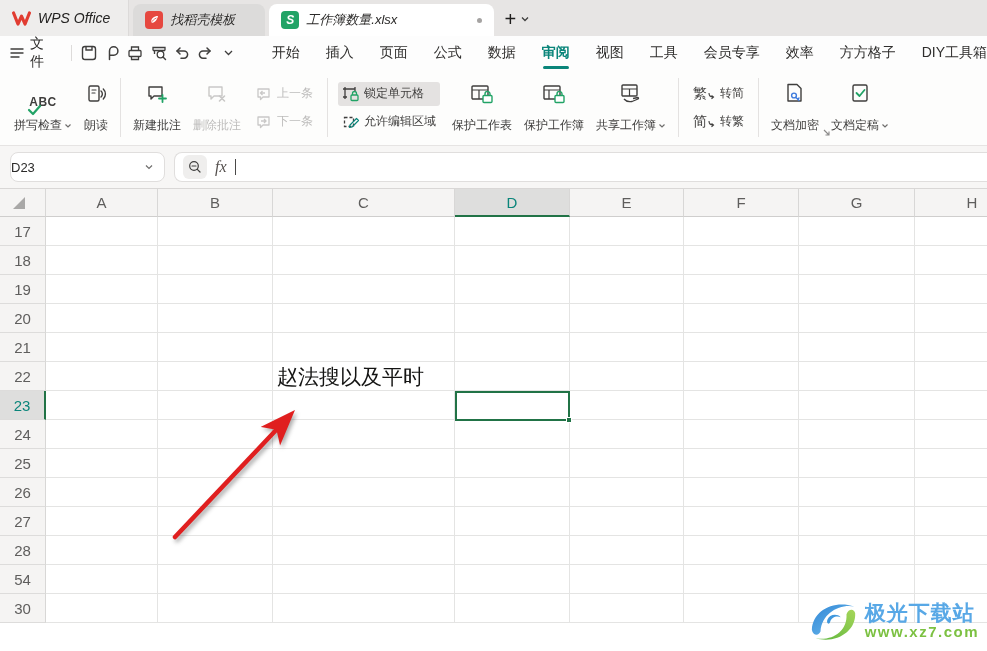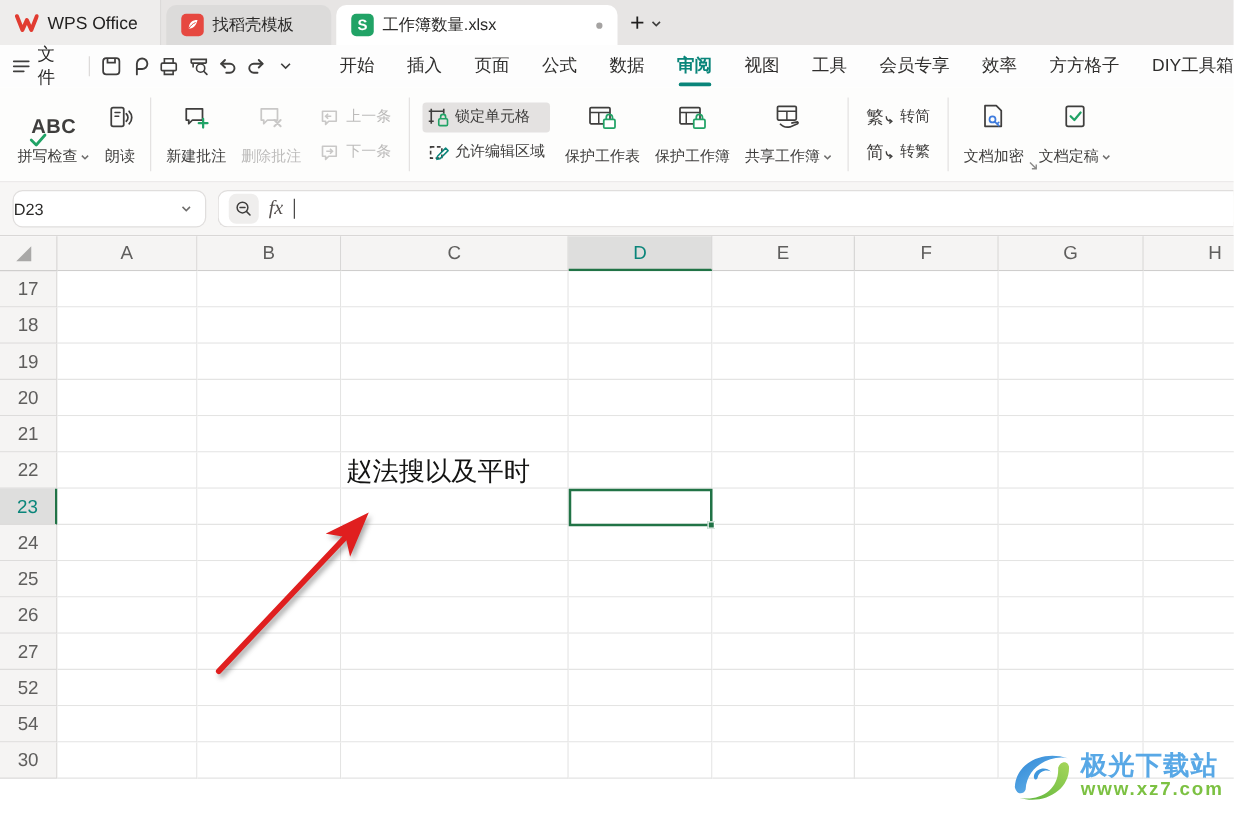--- a/index.html
+++ b/index.html
@@ -7,21 +7,21 @@
   body {
     font-family:"Liberation Sans","DejaVu Sans",sans-serif;
     background:#fff; position:relative; color:#3f3e3d;
     --accent:#0a857a; --selgreen:#217346; --wpsred:#e13c31;
     --arrowred:#e01f1f; --wmblue:#58a8e6; --wmgreen:#7cc142;
   }
   svg { display:block; }
 
   
   .tabbar { position:absolute; left:0; top:0; width:987px; height:36px;
-    background:#e7e5e4; display:flex; align-items:flex-end; }
+    background:#e7e5e4; display:flex; align-items:flex-end;font-style:italic; }
   .homechip { height:36px; display:flex; align-items:center; gap:7px;
     padding:0 18px 0 12px; background:#eeedec; border-right:1px solid #dcdad9;
     font-size:14px; color:#232221; }
   .tab { height:32px; display:flex; align-items:center; gap:7px; padding:0 12px;
     border-radius:8px 8px 0 0; font-size:13px; color:#2b2a29; margin-left:4px; }
   .tab.docer { background:#dcdbda; width:132px; }
   .tab.active { background:#fff; width:225px; }
   .tab .ticon { width:18px; height:18px; border-radius:4px; display:flex;
     align-items:center; justify-content:center; flex:none; }
   .ticon.red { background:#e64840; }
@@ -51,21 +51,21 @@
   .bigbtn { display:flex; flex-direction:column; align-items:center; justify-content:space-between;
     padding:6px 6px 7px; border-radius:4px; font-size:12px; color:#3f3e3d; }
   .bigbtn .ic { height:28px; display:flex; align-items:center; justify-content:center; }
   .bigbtn .lbl { white-space:nowrap; display:flex; align-items:center; gap:2px; }
   .bigbtn.disabled { color:#bdbcbb; }
   .stackcol { display:flex; flex-direction:column; justify-content:center; gap:4px; padding:0 4px; }
   .smallbtn { display:flex; align-items:center; gap:4px; font-size:12px; color:#3f3e3d;
     white-space:nowrap; height:24px; padding:0 4px; border-radius:3px; }
   .smallbtn.disabled { color:#bdbcbb; }
   .smallbtn.chip { background:#e4e2e1; }
-  .abc { font-size:16px; font-weight:bold; letter-spacing:.5px; color:#3f3e3d; position:relative;margin-top:16px; }
+  .abc { font-size:12px; font-weight:bold; letter-spacing:.5px; color:#3f3e3d; position:relative;margin-top:16px; }
   .abc svg { position:absolute; left:-2px; bottom:-7px; }
   .caret { display:inline-block; }
   .cjkbig { font-size:14px; color:#3f3e3d; }
   .launcher { position:absolute; left:822px; top:128px; }
 
   
   .fxbar { position:absolute; left:0; top:146px; width:987px; height:43px;
     background:#f7f6f5; border-bottom:1px solid #d9d7d6; }
   .namebox { position:absolute; left:10px; top:6px; width:155px; height:30px;
     background:#fff; border:1px solid #e0dedd; border-radius:8px; display:flex;
@@ -552,21 +552,21 @@
         <div class="cell" style="width: 112px;"></div>
         <div class="cell" style="width: 115px;"></div>
         <div class="cell" style="width: 182px;"></div>
         <div class="cell" style="width: 115px;"></div>
         <div class="cell" style="width: 114px;"></div>
         <div class="cell" style="width: 115px;"></div>
         <div class="cell" style="width: 116px;"></div>
         <div class="cell" style="width: 115px;"></div>
       </div>
       <div class="grow">
-        <div class="rowh">52</div>
+        <div class="rowh">28</div>
         <div class="cell" style="width: 112px;"></div>
         <div class="cell" style="width: 115px;"></div>
         <div class="cell" style="width: 182px;"></div>
         <div class="cell" style="width: 115px;"></div>
         <div class="cell" style="width: 114px;"></div>
         <div class="cell" style="width: 115px;"></div>
         <div class="cell" style="width: 116px;"></div>
         <div class="cell" style="width: 115px;"></div>
       </div>
       <div class="grow">

